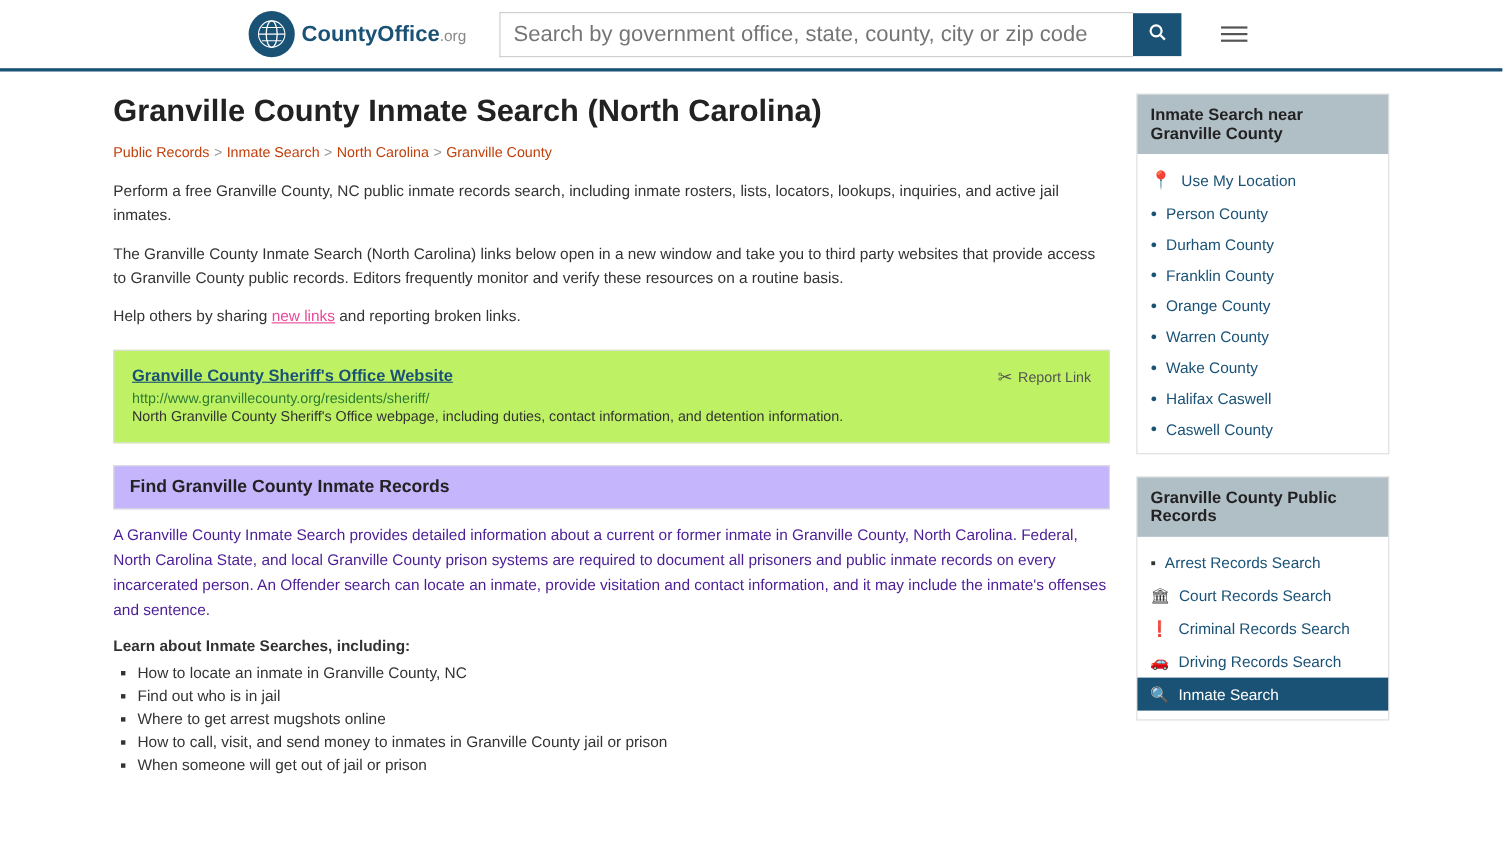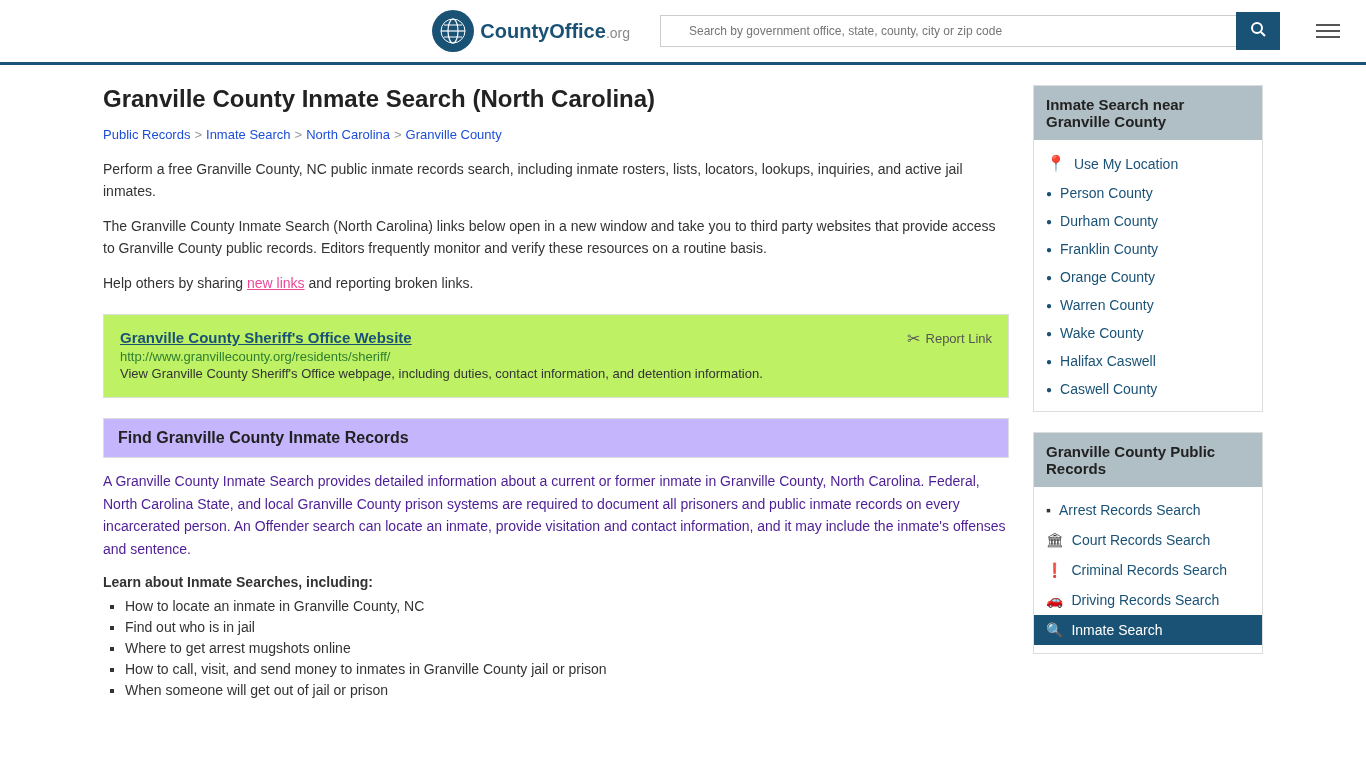--- a/index.html
+++ b/index.html
@@ -5,21 +5,21 @@
     * { box-sizing: border-box; margin: 0; padding: 0; }
     body { font-family: Arial, sans-serif; font-size: 14px; color: #333; background: #fff; }
 
     
     .header {
       background: #fff;
       border-bottom: 3px solid #1a5276;
       padding: 10px 20px;
       display: flex;
       align-items: center;
-      justify-content: flex-end;
+      justify-content: center;
     }
     .logo-area {
       display: flex;
       align-items: center;
       gap: 6px;
     }
     .logo-circle {
       width: 42px;
       height: 42px;
       background: #1a5276;
@@ -42,24 +42,24 @@
     }
     .search-area {
       display: flex;
       align-items: center;
       flex: 1;
       max-width: 620px;
       margin: 0 30px;
     }
     .search-input {
       flex: 1;
-      padding: 8px 28px;
+      padding: 8px 12px;
       border: 1px solid #ccc;
       border-right: none;
-      font-size: 12px;
+      font-size: 20px;
       outline: none;
       color: #999;
     }
     .search-btn {
       background: #1a5276;
       border: none;
       padding: 9px 14px;
       cursor: pointer;
       color: white;
       font-size: 16px;
@@ -93,37 +93,37 @@
     .content-area {
       flex: 1;
     }
     .sidebar {
       width: 230px;
       flex-shrink: 0;
     }
 
     
     .page-title {
-      font-size: 24px;
+      font-size: 28px;
       font-weight: bold;
       color: #222;
       margin-bottom: 14px;
     }
 
     
     .breadcrumb {
       font-size: 13px;
       color: #555;
       margin-bottom: 16px;
       display: flex;
       align-items: center;
       gap: 4px;
     }
     .breadcrumb a {
-      color: #1d4ed8;
+      color: #c2410c;
       text-decoration: none;
     }
     .breadcrumb .sep { color: #999; }
 
     
     .desc-para {
       font-size: 14px;
       color: #333;
       line-height: 1.6;
       margin-bottom: 12px;
@@ -338,21 +338,21 @@
 
     <div class="resource-card">
       <div class="resource-card-header">
         <div class="resource-title">Granville County Sheriff's Office Website</div>
         <div class="report-link">
           <span class="report-icon">✂</span>
           <span>Report Link</span>
         </div>
       </div>
       <a class="resource-url" href="#">http://www.granvillecounty.org/residents/sheriff/</a>
-      <p class="resource-desc">View Granville County Sheriff's Office webpage, including duties, contact information, and detention information.</p>
+      <p class="resource-desc">North Granville County Sheriff's Office webpage, including duties, contact information, and detention information.</p>
     </div>
 
     <div class="section-box">
       <span class="section-box-title">Find Granville County Inmate Records</span>
     </div>
 
     <p class="body-text">A Granville County Inmate Search provides detailed information about a current or former inmate in Granville County, North Carolina. Federal, North Carolina State, and local Granville County prison systems are required to document all prisoners and public inmate records on every incarcerated person. An Offender search can locate an inmate, provide visitation and contact information, and it may include the inmate's offenses and sentence.</p>
     <p class="body-text-bold">Learn about Inmate Searches, including:</p>
     <ul class="bullet-list">
       <li>How to locate an inmate in Granville County, NC</li>

